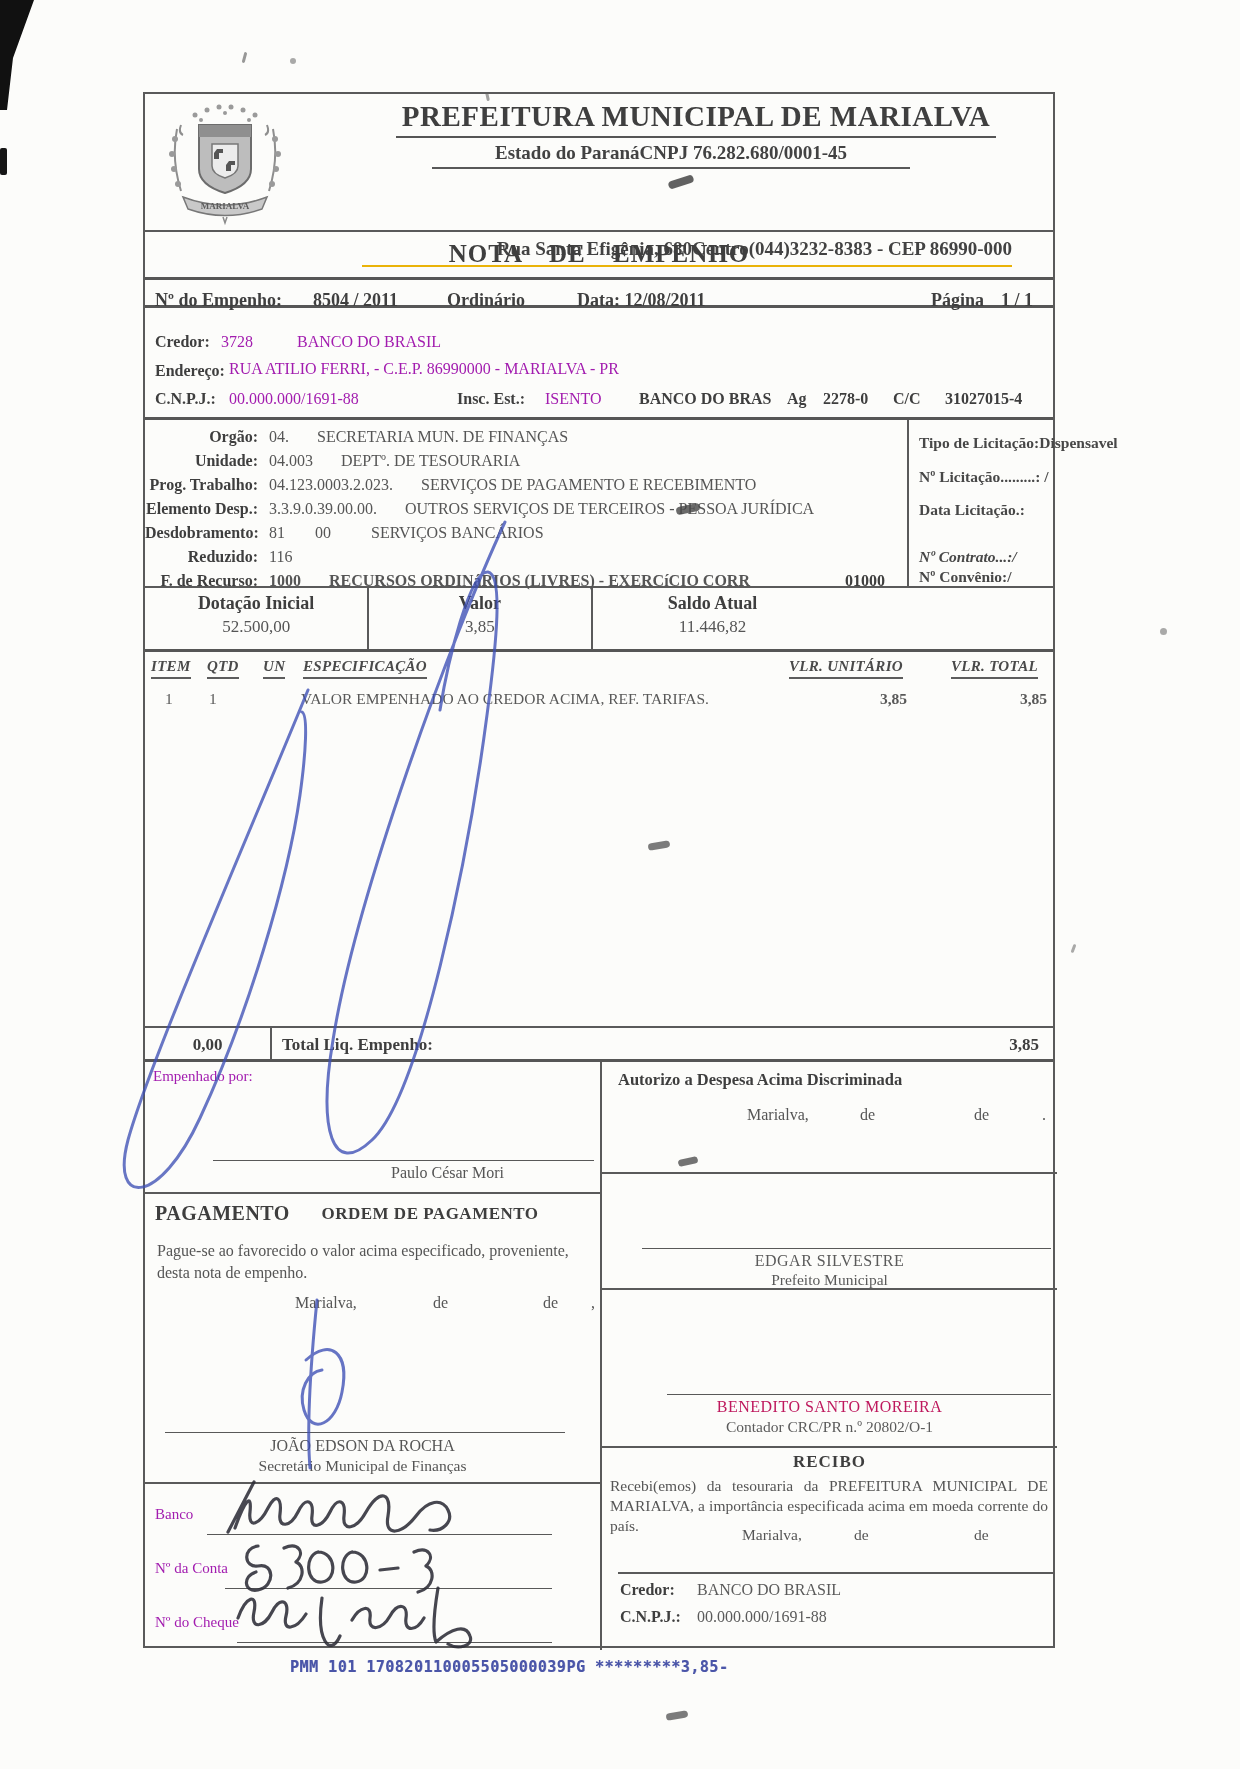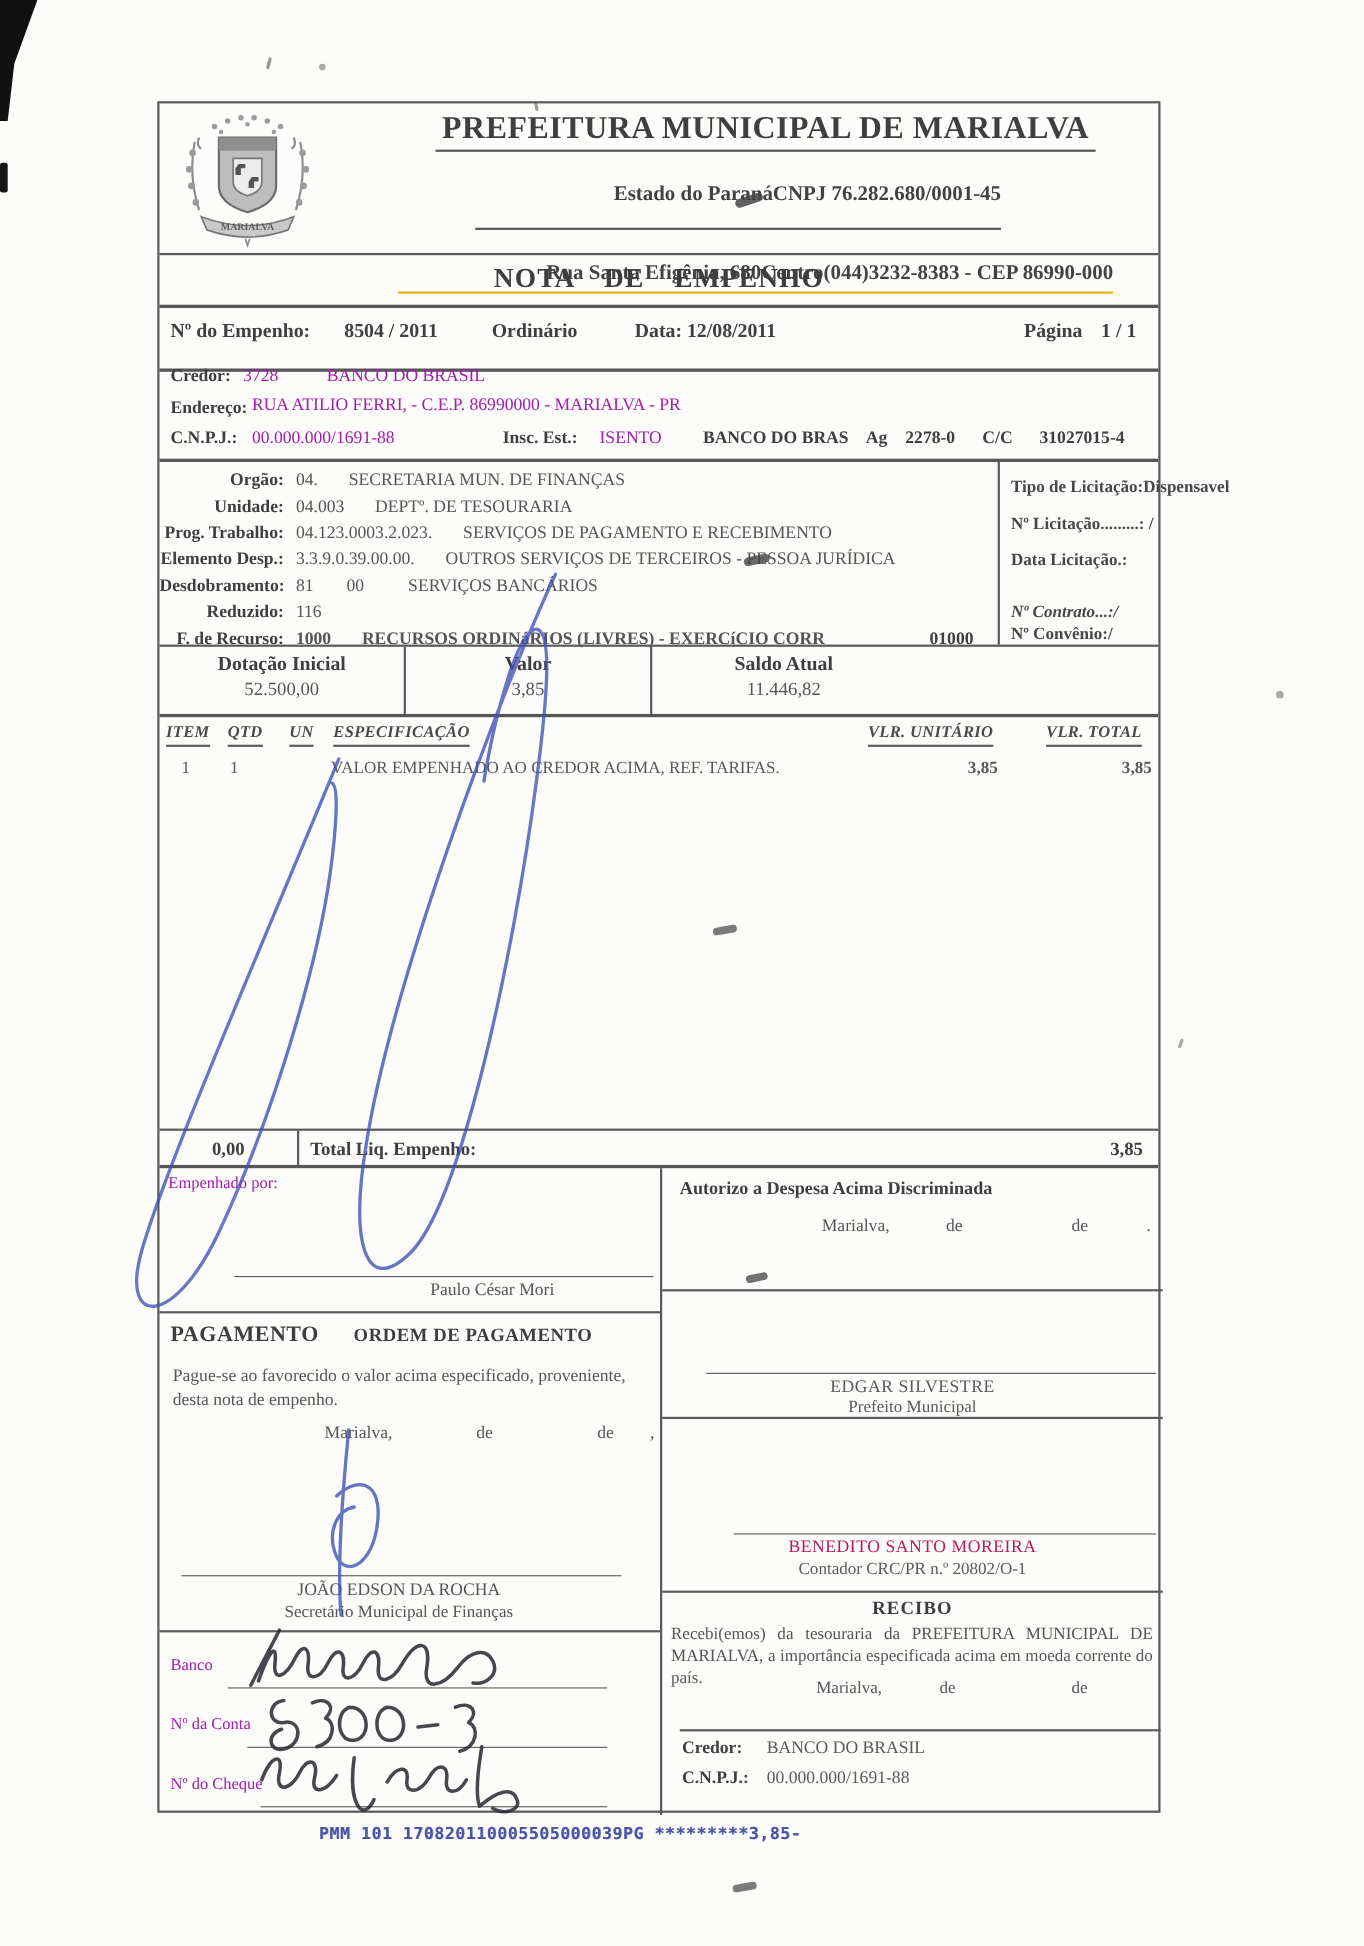--- a/index.html
+++ b/index.html
@@ -83,39 +83,39 @@
         <path d="M74 62 h6 v4 h-4 v6 h-5 v-6 h0 Z" fill="#555"></path>
         <path d="M28 98 q42 16 84 0 l-5 12 q-37 13 -74 0 Z" fill="#c9c9c9" stroke="#787878" stroke-width="1.5"></path>
         <text x="70" y="110" text-anchor="middle" font-size="9" font-weight="bold" fill="#5c5c5c">MARIALVA</text>
         <path d="M68 118 l2 6 l2 -6" stroke="#8a8a8a" fill="none" stroke-width="1.5"></path>
       </svg>
 
       <div class="abs ctr" style="left:200px;right:6px;top:6px;">
         <span class="hdr-title">PREFEITURA MUNICIPAL DE MARIALVA</span>
       </div>
 
-      <div class="abs" style="left:287px;top:72px;width:478px;border-bottom:2px solid #585858;padding-bottom:19px;
-                  display:flex;justify-content:flex-end;">
+      <div class="abs" style="left:287px;top:48px;width:478px;border-bottom:2px solid #585858;padding-bottom:3px;
+                  display:flex;justify-content:center;">
         <span class="hdr-sub">Estado do Paraná</span>
         <span class="hdr-sub">CNPJ 76.282.680/0001-45</span>
       </div>
 
       <div class="abs" style="left:217px;top:100px;width:650px;border-bottom:2px solid #eab308;padding-bottom:5px;
                   display:flex;justify-content:flex-end;margin-top:44px;">
         <span class="hdr-sub">Rua Santa Efigênia, 680</span>
         <span class="hdr-sub">Centro</span>
         <span class="hdr-sub">(044)3232-8383  -  CEP 86990-000</span>
       </div>
     </div>
 
     <div class="sec bb3 ctr" style="top:138px;height:48px;">
       <div class="nota-title" style="margin-top:8px;">NOTA DE EMPENHO</div>
     </div>
 
-    <div class="sec bb3" style="top:186px;height:58px;">
+    <div class="sec bb3" style="top:186px;height:28px;">
       <span class="abs emp-row" style="left:10px;top:10px;">Nº do Empenho:</span>
       <span class="abs emp-row" style="left:168px;top:10px;">8504 / 2011</span>
       <span class="abs emp-row" style="left:302px;top:10px;">Ordinário</span>
       <span class="abs emp-row" style="left:432px;top:10px;">Data: 12/08/2011</span>
       <span class="abs emp-row" style="left:786px;top:10px;">Página</span>
       <span class="abs emp-row" style="left:856px;top:10px;">1 / 1</span>
     </div>
 
     <div class="sec bb3" style="top:231px;height:95px;font-size:16px;">
       <span class="abs lbl" style="left:10px;top:8px;">Credor:</span>

